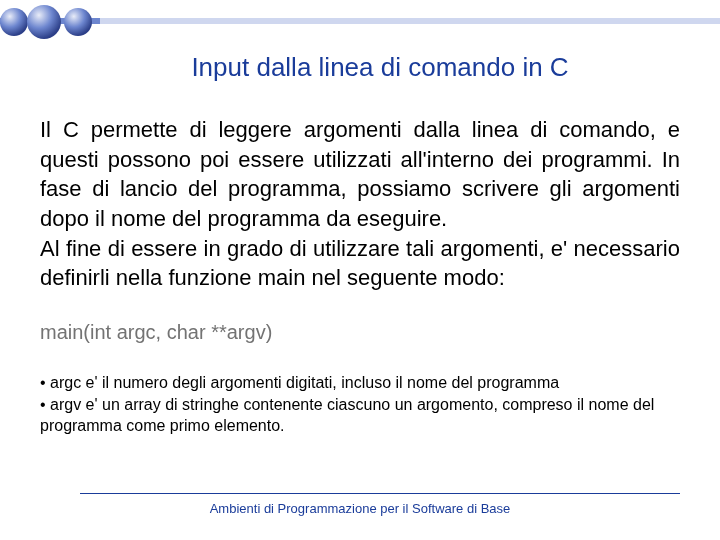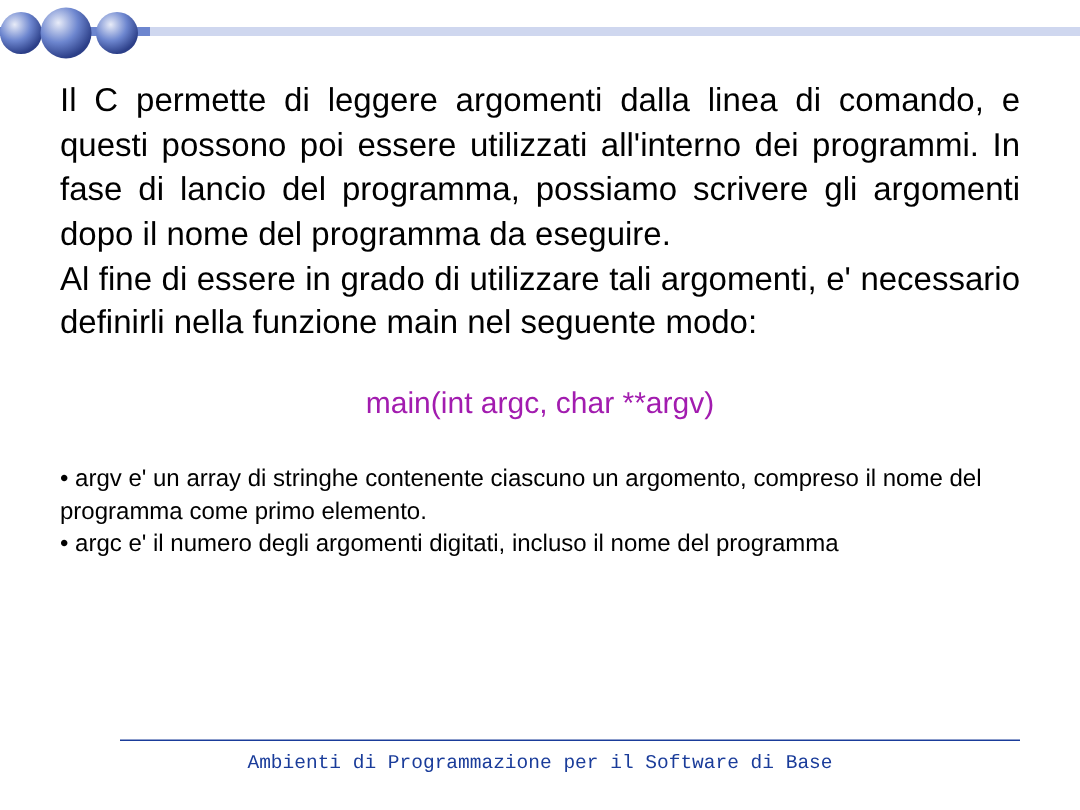--- a/index.html
+++ b/index.html
@@ -35,22 +35,22 @@
     margin-left: 40px;
   }
   .para1 {
     color: #000;
     font-size: 22px;
     line-height: 1.35;
     text-align: justify;
     margin-bottom: 28px;
   }
   .code-line {
-    text-align: center;
-    color: #a21caf;
+    text-align: left;
+    color: #737373;
     font-size: 20px;
     margin-bottom: 28px;
   }
   .bullets {
     color: #000;
     font-size: 16px;
     line-height: 1.35;
   }
   .footer-rule {
     position: absolute;
@@ -60,21 +60,20 @@
     height: 1px;
     background: #1a3c9a;
   }
   .footer-text {
     position: absolute;
     bottom: 24px;
     width: 720px;
     text-align: center;
     color: #1a3c9a;
     font-size: 13px;
-    font-family: Liberation Mono, monospace;
   }
 </style>
 </head>
 <body>
 
 <div class="decoration">
   <svg width="720" height="44" viewBox="0 0 720 44">
     <defs>
       <radialGradient id="sph" cx="35%" cy="30%" r="70%">
         <stop offset="0%" stop-color="#e8ecf8"></stop>
@@ -84,22 +83,23 @@
     </defs>
     <rect x="0" y="18" width="720" height="6" fill="#cfd7ef"></rect>
     <rect x="0" y="18" width="100" height="6" fill="#6d86cf"></rect>
     <circle cx="14" cy="22" r="14" fill="url(#sph)"></circle>
     <circle cx="44" cy="22" r="17" fill="url(#sph)"></circle>
     <circle cx="78" cy="22" r="14" fill="url(#sph)"></circle>
   </svg>
 </div>
 
 <div class="content">
+  <h1 class="title">Input dalla linea di comando in C</h1>
   <p class="para1">Il C permette di leggere argomenti dalla linea di comando, e questi possono poi essere utilizzati all'interno dei programmi. In fase di lancio del programma, possiamo scrivere gli argomenti dopo il nome del programma da eseguire.<br>Al fine di essere in grado di utilizzare tali argomenti, e' necessario definirli nella funzione main nel seguente modo:</p>
   <div class="code-line">main(int argc, char **argv)</div>
   <div class="bullets">
+    <div>• argc e' il numero degli argomenti digitati, incluso il nome del programma</div>
     <div>• argv e' un array di stringhe contenente ciascuno un argomento, compreso il nome del programma come primo elemento.</div>
-    <div>• argc e' il numero degli argomenti digitati, incluso il nome del programma</div>
   </div>
 </div>
 
 <div class="footer-rule"></div>
 <div class="footer-text">Ambienti di Programmazione per il Software di Base</div>
 
 </body></html>

